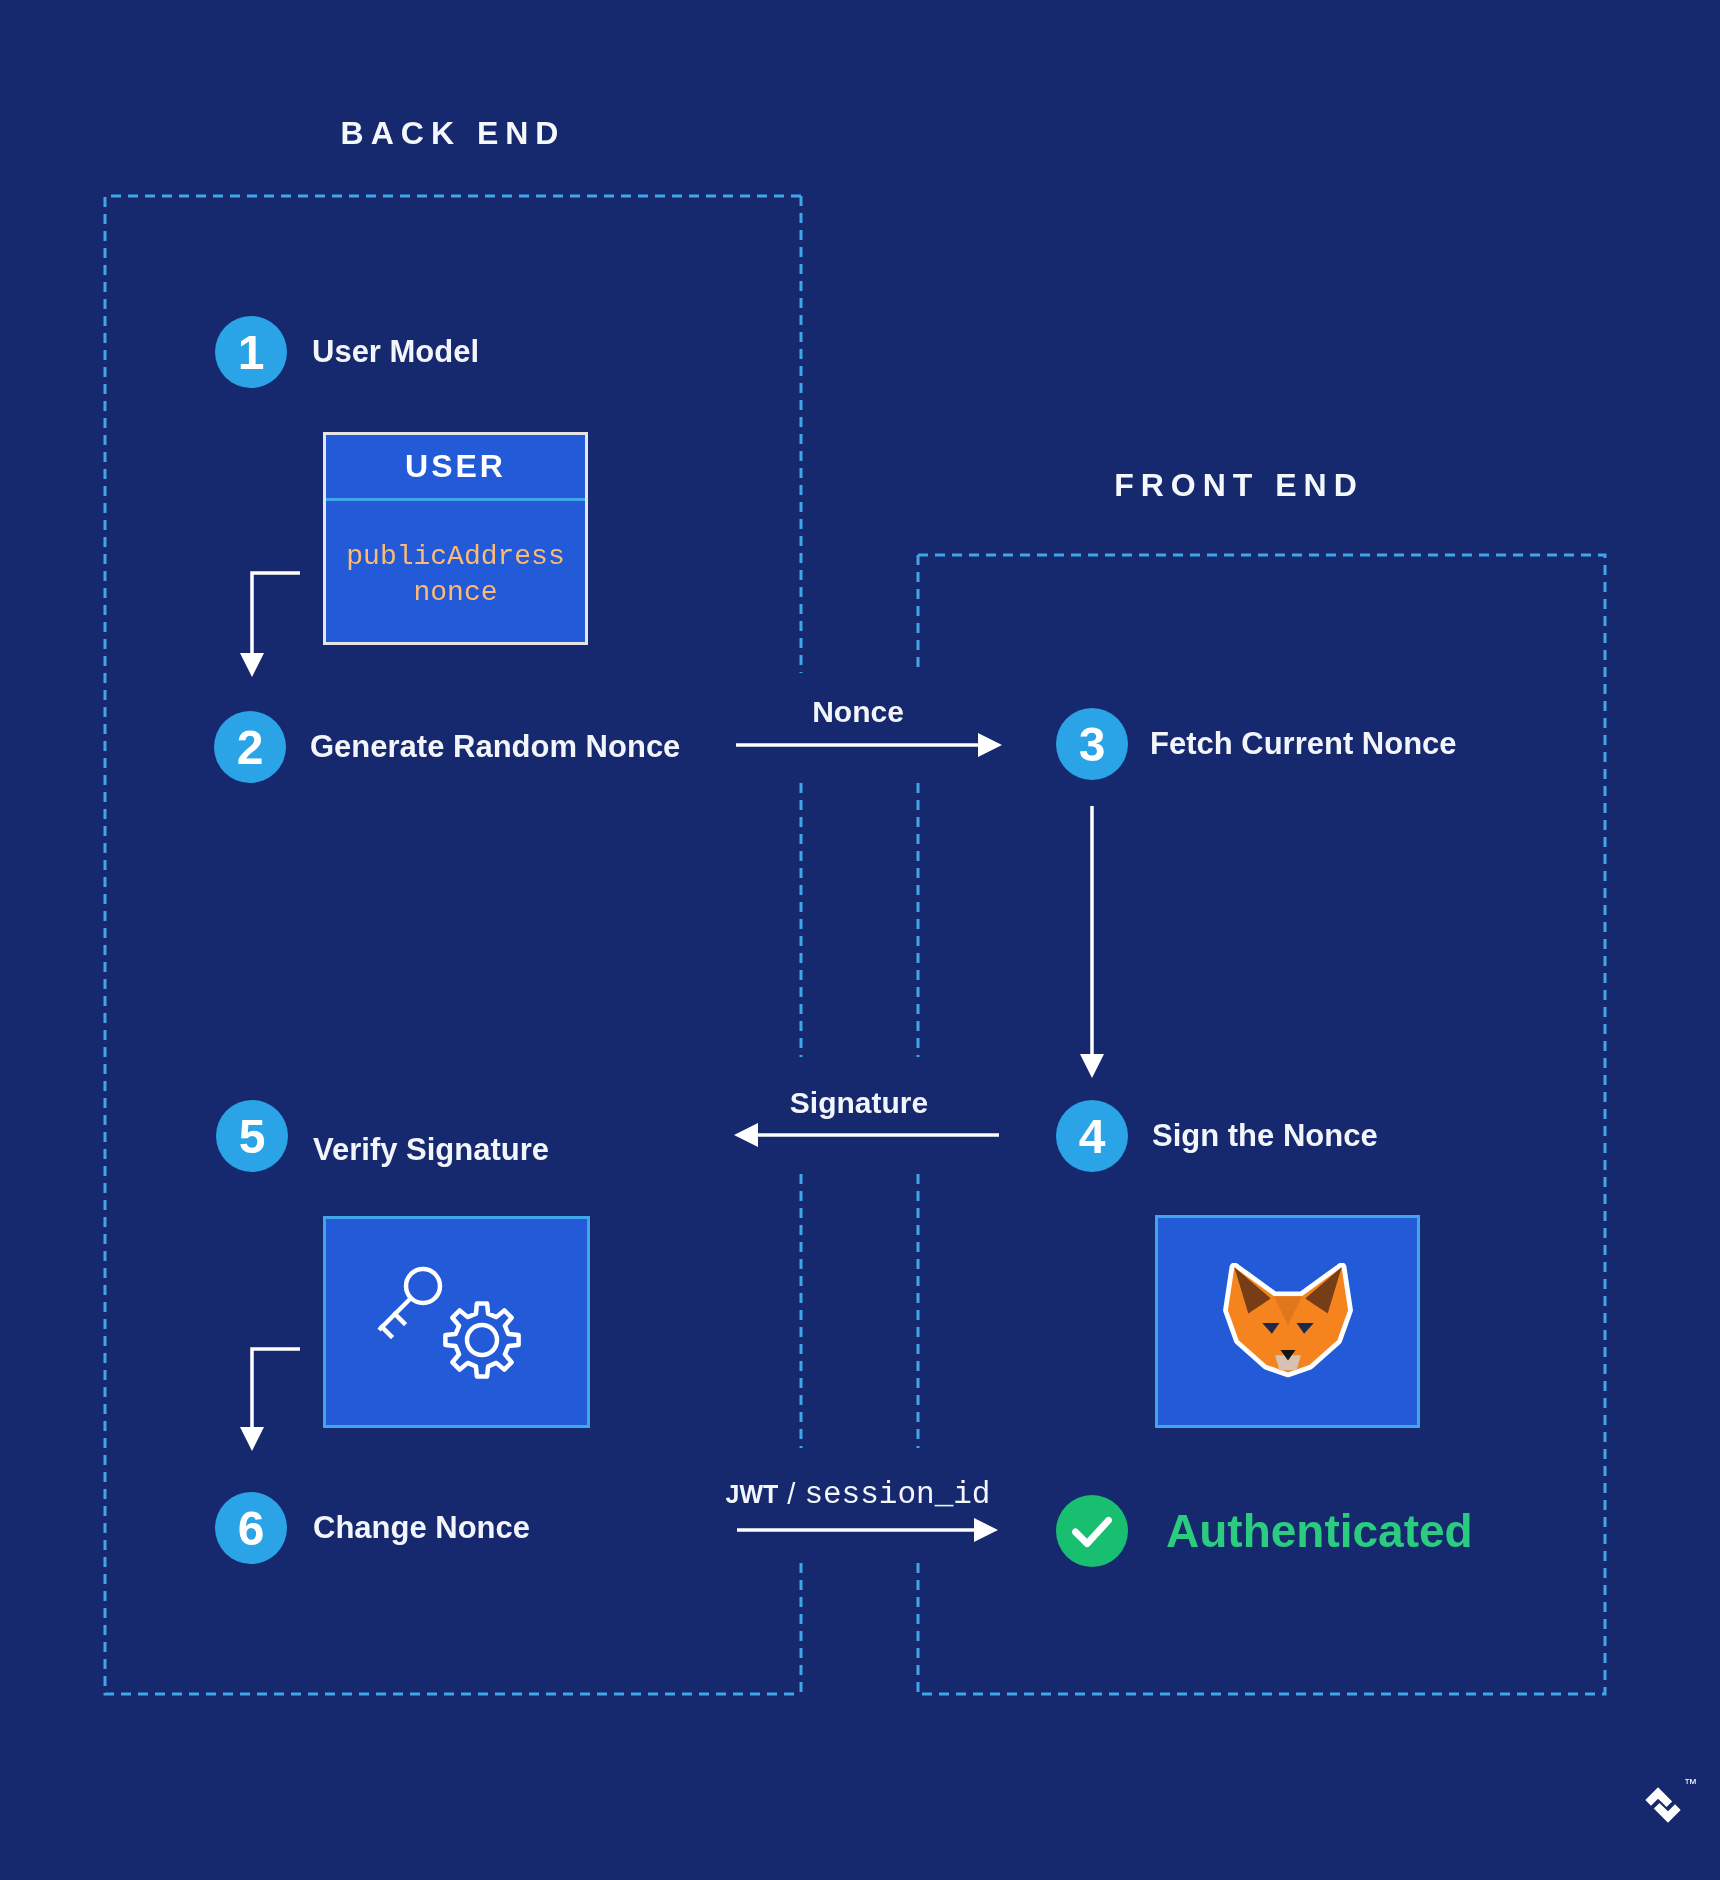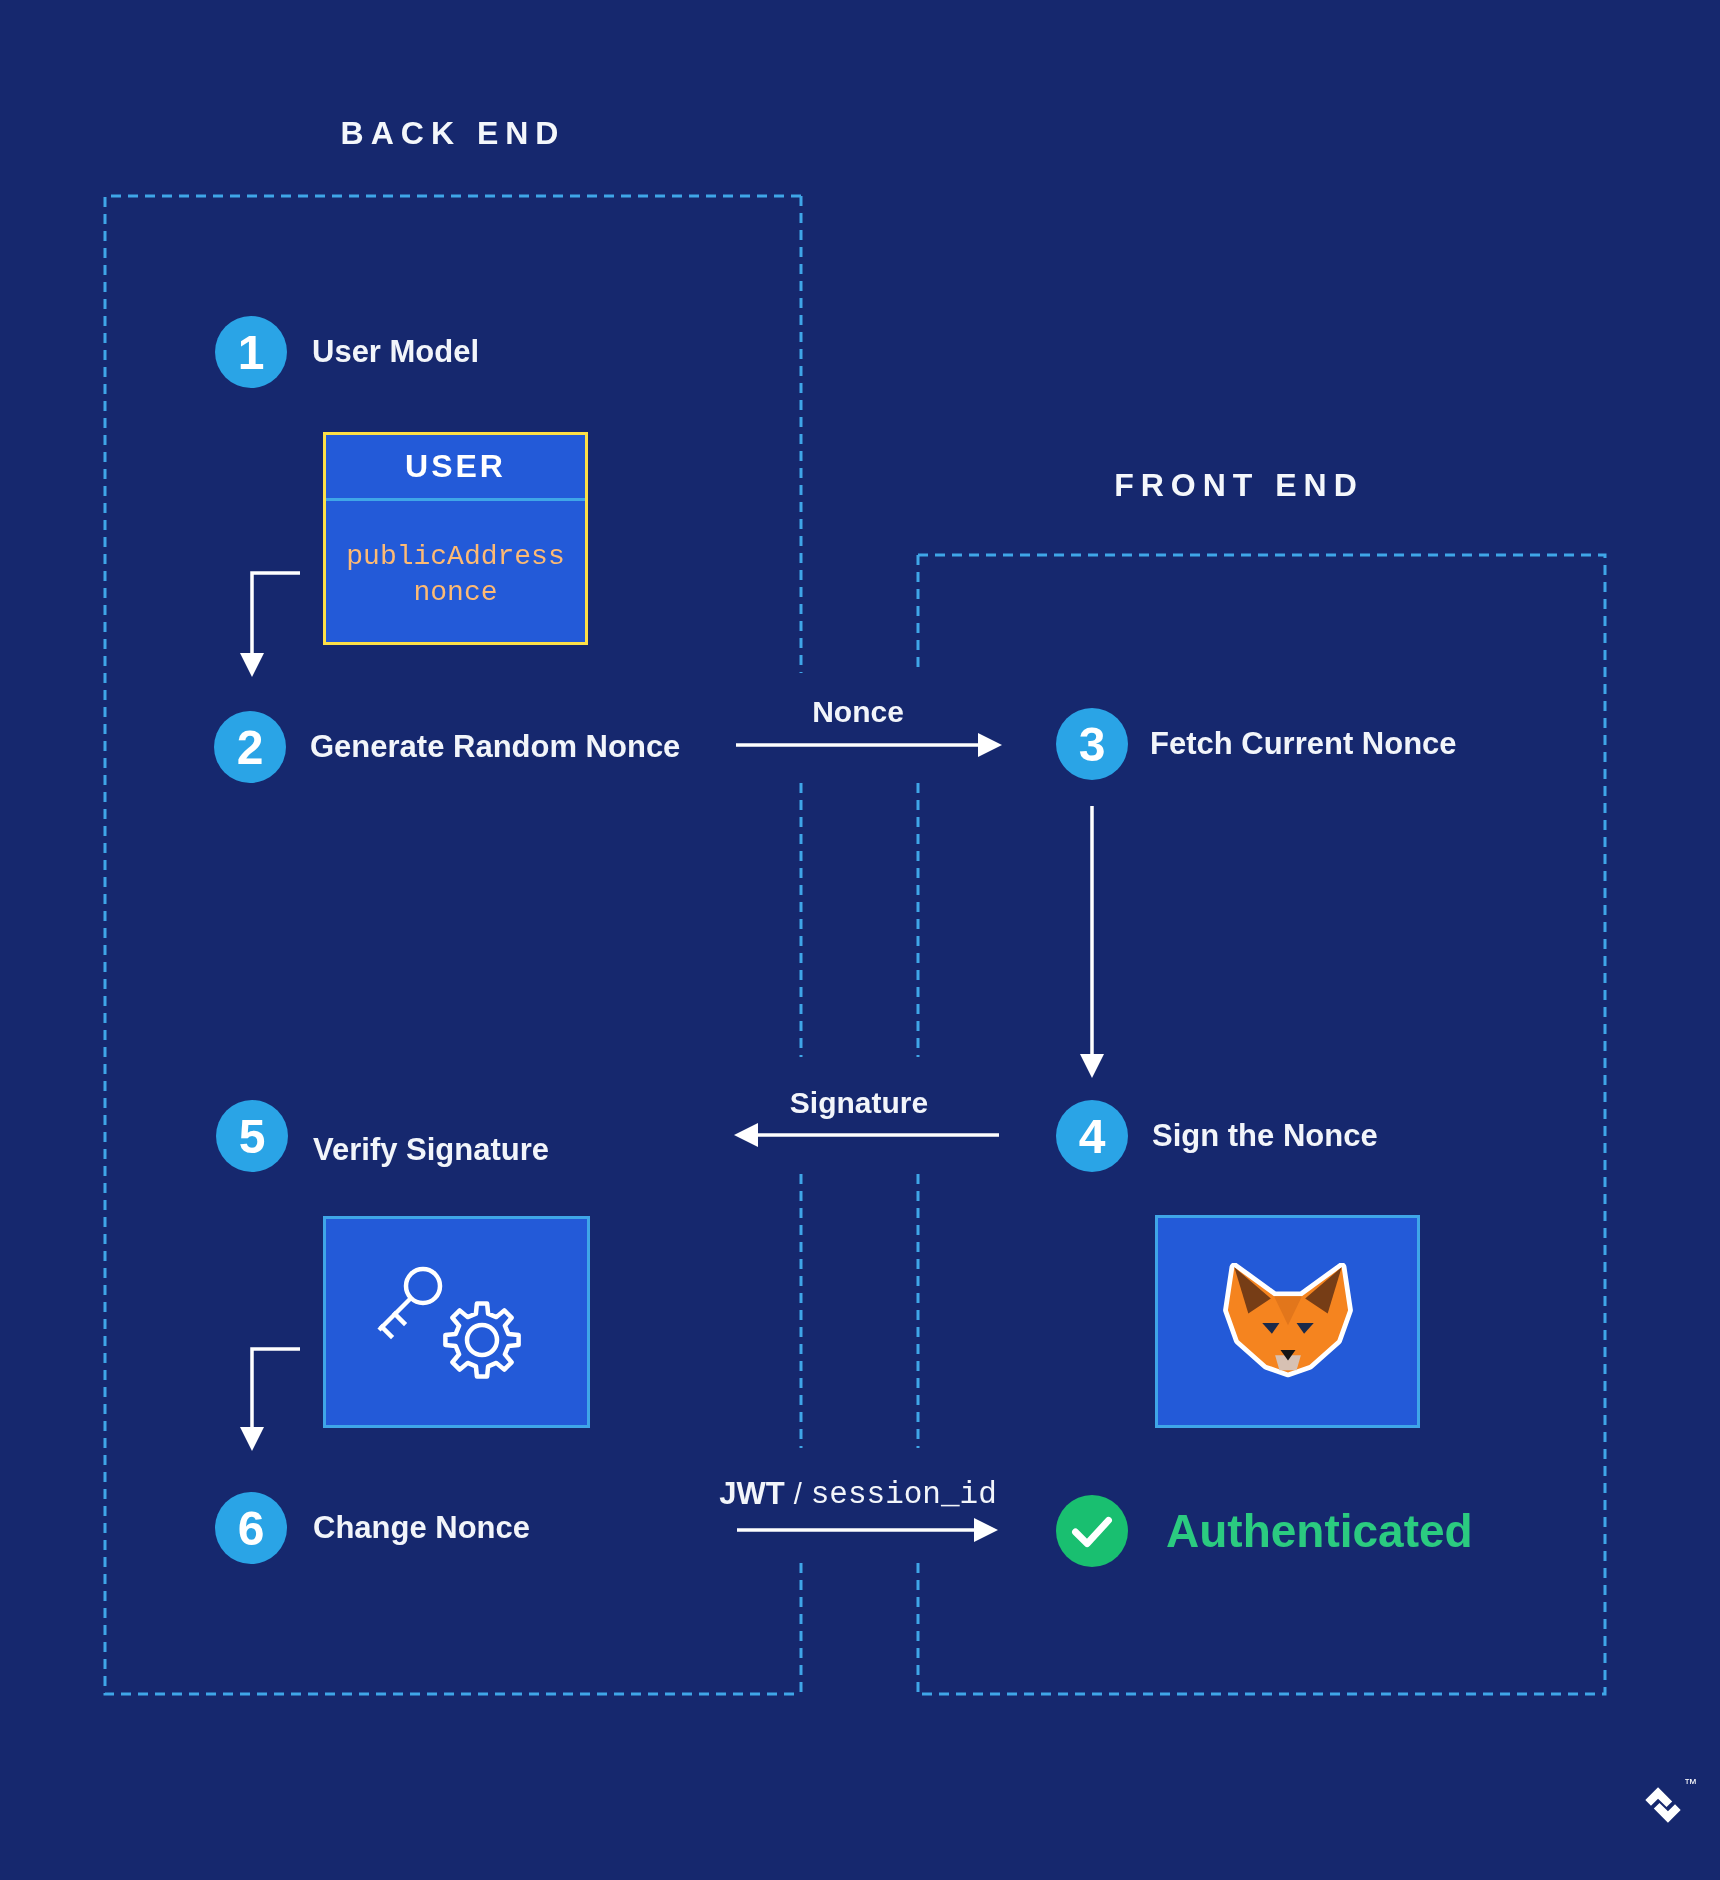--- a/index.html
+++ b/index.html
@@ -20,21 +20,21 @@
   .step-label{
     position:absolute;height:44px;line-height:44px;font-size:31px;font-weight:600;color:#F2F5FA;
     white-space:nowrap;
   }
   .arrow-label{
     position:absolute;width:200px;text-align:center;font-size:30px;font-weight:600;color:#F2F5FA;
     line-height:40px;
   }
   .user-table{
     position:absolute;left:323px;top:432px;width:265px;height:213px;
-    background:#235AD8;border:3px solid #fde047;box-sizing:border-box;
+    background:#235AD8;border:3px solid #e5e5e5;box-sizing:border-box;
   }
   .user-table-header{
     height:63px;line-height:63px;text-align:center;border-bottom:3px solid #3FA6E8;
     font-size:32px;font-weight:700;letter-spacing:3px;color:#FFFFFF;
   }
   .user-table-body{
     padding-top:38px;text-align:center;
     font-family:"Liberation Mono","DejaVu Sans Mono",monospace;font-size:28px;line-height:36px;color:#fdba74;
   }
   .icon-box{
@@ -47,21 +47,21 @@
     background:#19BF70;display:flex;align-items:center;justify-content:center;
   }
   .auth-text{
     position:absolute;left:1166px;top:1506px;height:50px;line-height:50px;
     font-size:46px;font-weight:600;color:#2BCB80;white-space:nowrap;
   }
   .jwt-label{
     position:absolute;left:658px;top:1472px;width:400px;height:44px;
     display:flex;align-items:center;justify-content:center;white-space:nowrap;
   }
-  .jwt-sans{font-size:31px;font-weight:700;color:#F2F5FA;}
+  .jwt-sans{font-size:25px;font-weight:700;color:#F2F5FA;}
   .jwt-slash{font-size:29px;font-weight:400;color:#F2F5FA;margin:0 9px;}
   .jwt-mono{font-family:"Liberation Mono","DejaVu Sans Mono",monospace;font-size:31px;color:#F2F5FA;}
   .tm{position:absolute;left:1684px;top:1776px;font-size:13px;color:#FFFFFF;}
   svg{display:block;}
 </style>
 </head>
 <body>
 
 <div class="canvas">
 

